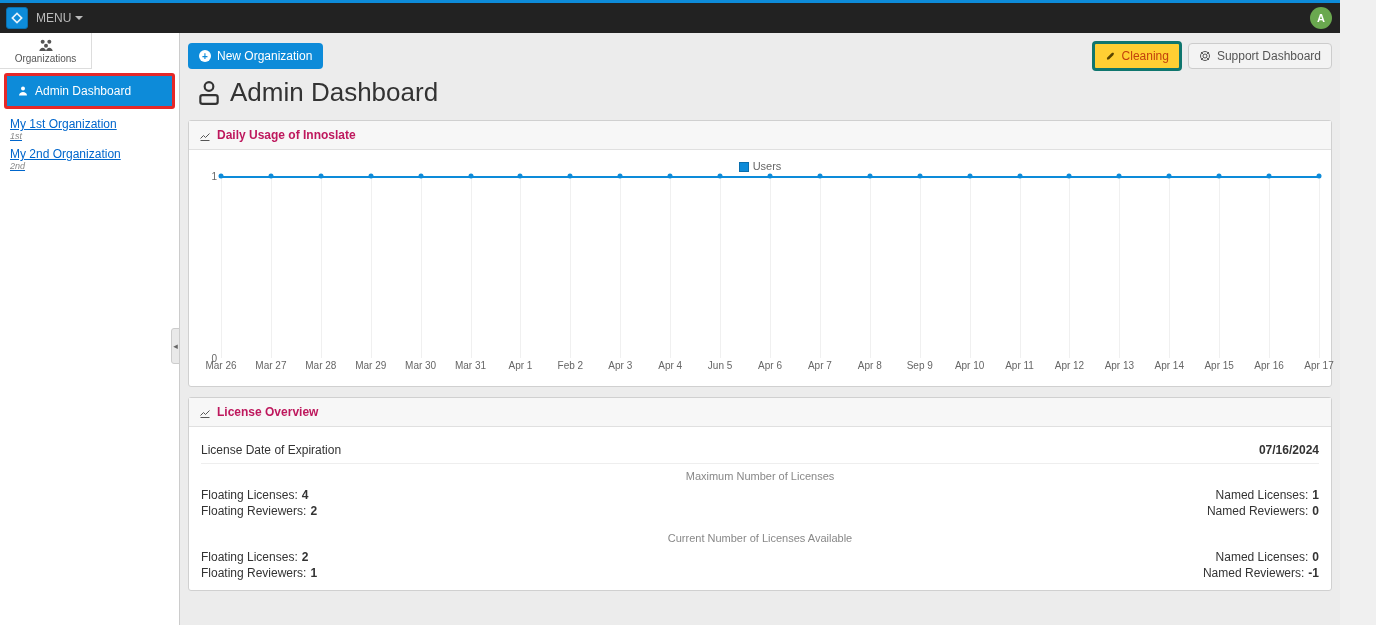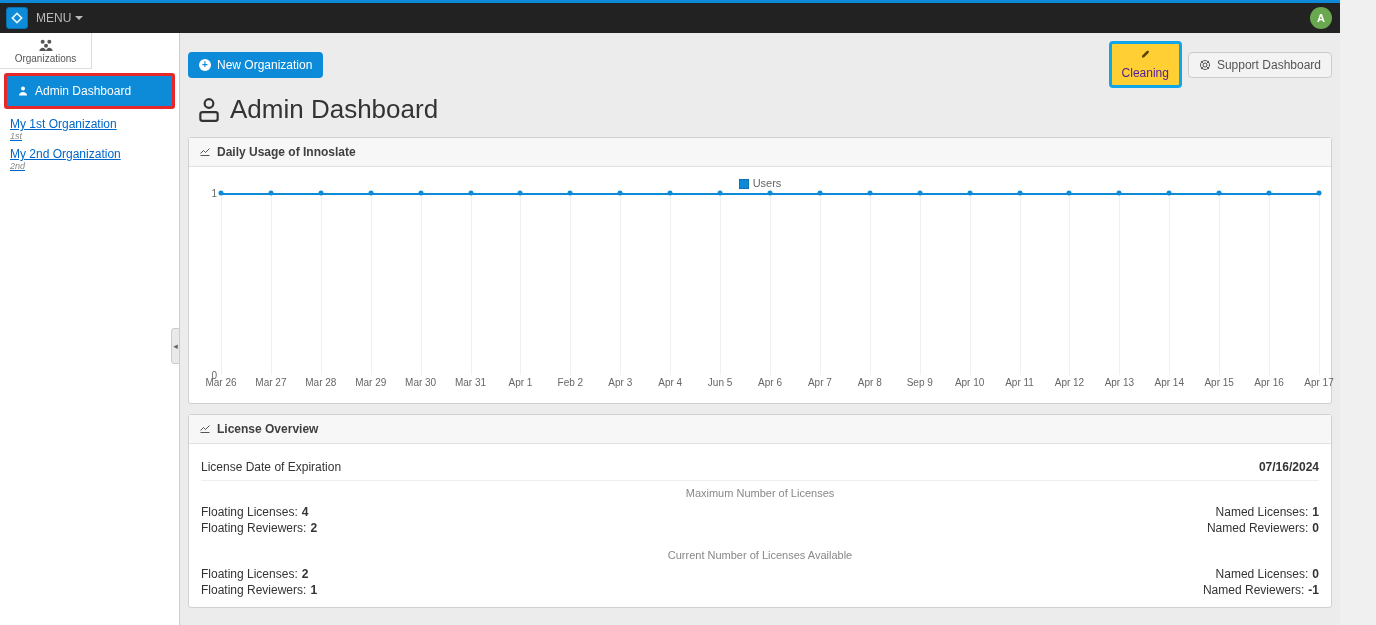--- a/index.html
+++ b/index.html
@@ -28,31 +28,31 @@
   .org-item .org-name { color:#0066cc; }
   .org-item .org-sub { font-size:9px; font-style:italic; color:#888; }
   .collapse-handle { position:absolute; right:-1px; top:295px; width:9px; height:36px; background:#e9e9e9; border:1px solid #ccc; border-radius:3px 0 0 3px; display:flex; align-items:center; justify-content:center; color:#666; font-size:9px; }
 
   
   .main { flex:1; padding:8px 8px 10px 8px; overflow:auto; background:#ececec; }
   .toprow { display:flex; align-items:center; gap:6px; margin-bottom:6px; }
   .btn { border-radius:4px; padding:5px 10px; font-size:12px; cursor:pointer; display:inline-flex; align-items:center; gap:6px; border:1px solid transparent; }
   .btn-primary { background:#0d8bd9; color:#fff; }
   .btn-primary .plus { width:12px; height:12px; border-radius:50%; background:#fff; color:#0d8bd9; display:inline-flex; align-items:center; justify-content:center; font-size:10px; font-weight:bold; }
-  .btn-warning { background:#ffcf33; color:#4c1d95; border:3px solid #0ea5e9;flex-direction:column; }
+  .btn-warning { background:#ffcf33; color:#c2410c; border:3px solid #0f766e; }
   .btn-warning .rocket { width:11px; height:11px; fill:#5a4500; }
   .btn-default { background:#f3f3f3; color:#555; border-color:#ccc; }
   .btn-default .life { width:12px; height:12px; fill:none; stroke:#555; stroke-width:2; }
   .spacer { flex:1; }
 
   .page-title { display:flex; align-items:center; gap:8px; margin:6px 2px 12px 8px; }
   .page-title h1 { font-size:26px; font-weight:400; margin:0; color:#333; }
 
   .panel { background:#fff; border:1px solid #d0d0d0; border-radius:3px; margin-bottom:10px; }
-  .panel-header { padding:7px 10px; border-bottom:1px solid #e0e0e0; display:flex; align-items:flex-start; gap:6px; font-weight:bold; color:#404040; background:#f7f7f7; font-size:12px;}
+  .panel-header { padding:7px 10px; border-bottom:1px solid #e0e0e0; display:flex; align-items:flex-end; gap:6px; font-weight:bold; color:#be185d; background:#f7f7f7; font-size:12px;}
   .panel-body { padding:10px 12px; }
   .legend { text-align:center; font-size:11px; color:#666; padding-bottom:4px;}
   .legend .sw { display:inline-block; width:10px; height:10px; background:#0d8bd9; border:1px solid #0a6fae; vertical-align:middle; margin-right:4px;}
   .chart { position:relative; height:200px; }
   .yaxis { position:absolute; left:0; top:0; bottom:18px; width:20px; }
   .yaxis div { position:absolute; right:4px; font-size:10px; color:#666; transform:translateY(-50%); }
   .plot { position:absolute; left:20px; right:0; top:0; bottom:18px; }
   .plot .series-line { position:absolute; left:0; right:0; height:2px; background:#0d8bd9; }
   .plot .gridcol { position:absolute; top:0; bottom:0; width:0; border-left:1px solid #f0f0f0; }
   .plot .pt { position:absolute; width:5px; height:5px; background:#0d8bd9; border-radius:50%; transform:translate(-50%,-50%); }

